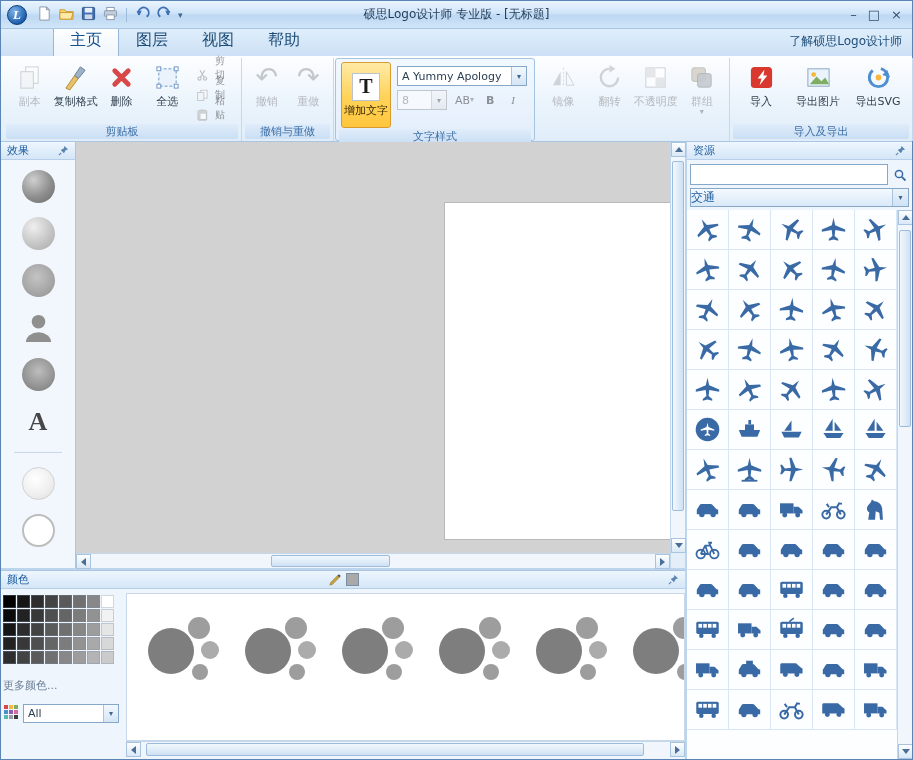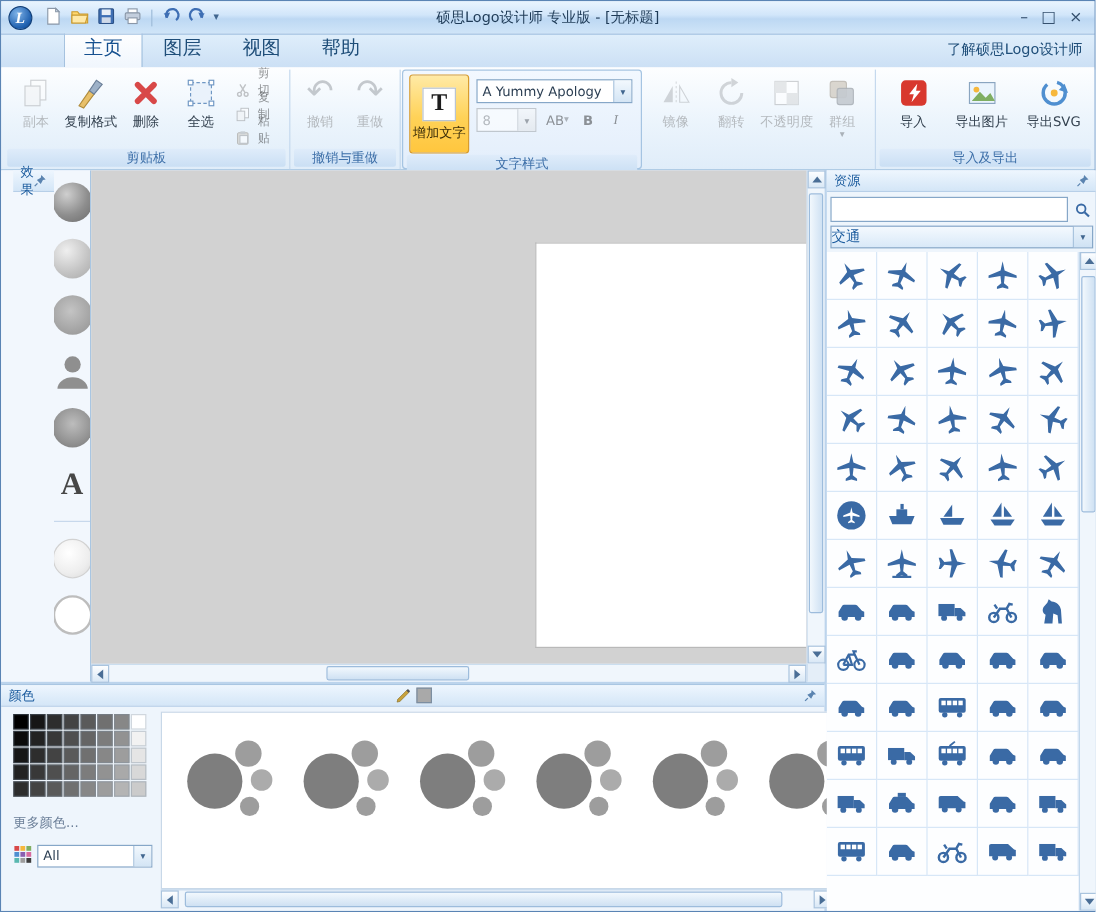--- a/index.html
+++ b/index.html
@@ -69,21 +69,21 @@
   .mainrow { flex:1; display:flex; gap:2px; background:#bcd4ec; }
   .leftcol { width:686px; display:flex; flex-direction:column; gap:2px; }
   .workrow { height:426px; flex:0 0 426px; display:flex; background:#eef5fc; }
 
   .panel-header { height:18px; flex:0 0 18px; display:flex; align-items:center; padding:0 6px; font-size:11px; color:#1c5c9e;
     background:linear-gradient(#eef6fe,#d4e6f7); border-bottom:1px solid #b7cfe8; }
   .panel-header .pin { margin-left:auto; }
   .pin svg { width:11px; height:11px; display:block; }
 
   
-  .effects-panel { width:75px; flex:0 0 75px; display:flex; flex-direction:row; background:#f2f7fd; border-right:1px solid #a9c6e2;padding-left:10px; }
+  .effects-panel { width:75px; flex:0 0 75px; display:flex; flex-direction:column; background:#f2f7fd; border-right:1px solid #a9c6e2; }
   .effects-list { flex:1; display:flex; flex-direction:column; align-items:center; padding-top:10px; gap:14px; overflow:hidden; }
   .fx { width:33px; height:33px; border-radius:50%; display:flex; align-items:center; justify-content:center; }
   .fx-sphere-dark { background:radial-gradient(circle at 35% 30%,#cfcfcf,#8e8e8e 55%,#6a6a6a); }
   .fx-sphere-light { background:radial-gradient(circle at 35% 30%,#efefef,#c2c2c2 60%,#a8a8a8); }
   .fx-sphere-flat { background:radial-gradient(circle at 45% 40%,#c4c4c4,#9c9c9c 78%); }
   .fx-person-silhouette { background:transparent; border-radius:0; }
   .fx-sphere-shaded { background:radial-gradient(circle at 50% 40%,#bdbdbd,#909090 65%,#757575); }
   .fx-letter-a { background:none; font-family:"Liberation Serif",serif; font-size:26px; font-weight:bold; color:#474747; border-radius:0; }
   .fx-divider { width:48px; height:1px; background:#c7d8ec; }
   .fx-sphere-white { background:radial-gradient(circle at 40% 35%,#ffffff,#eeeeee 60%,#dadada); border:1px solid #d2d2d2; }
@@ -109,21 +109,21 @@
   .tri-up { border-left:4px solid transparent; border-right:4px solid transparent; border-bottom:5px solid #4a6e96; }
   .tri-down { border-left:4px solid transparent; border-right:4px solid transparent; border-top:5px solid #4a6e96; }
   .tri-left { border-top:4px solid transparent; border-bottom:4px solid transparent; border-right:5px solid #4a6e96; }
   .tri-right { border-top:4px solid transparent; border-bottom:4px solid transparent; border-left:5px solid #4a6e96; }
 
   
   .colors-panel { flex:1; display:flex; flex-direction:column; background:#eef5fc; border-top:1px solid #a9c6e2; }
   .hdr-tools { margin-left:auto; display:flex; align-items:center; gap:4px; padding-right:10px; }
   .hdr-tools svg { width:13px; height:13px; }
   .swatch-current { width:13px; height:13px; background:#a9a9a9; border:1px solid #7c8ea1; }
-  .colors-body { flex:1; display:flex; gap:5px; padding:4px 8px 2px; }
+  .colors-body { flex:1; display:flex; gap:5px; padding:4px 0 2px; }
   .palette-col { width:120px; flex:0 0 120px; display:flex; flex-direction:column; padding:2px; }
   .palette-grid { display:grid; grid-template-columns:repeat(8,13px); grid-auto-rows:13px; gap:1px; }
   .sw { width:13px; height:13px; border:1px solid rgba(120,140,160,.35); }
   .more-colors { margin-top:14px; font-size:11px; color:#6b7f98; }
   .scheme-row { margin-top:11px; display:flex; gap:4px; }
   .scheme-icon svg { width:16px; height:16px; display:block; }
   .scheme-combo { flex:1; height:19px; }
   .preview-col { flex:1; display:flex; flex-direction:column; }
   .preview-strip { flex:1; background:#fff; border:1px solid #c8d8e8; overflow:hidden; }
   .preview-strip svg { display:block; }

